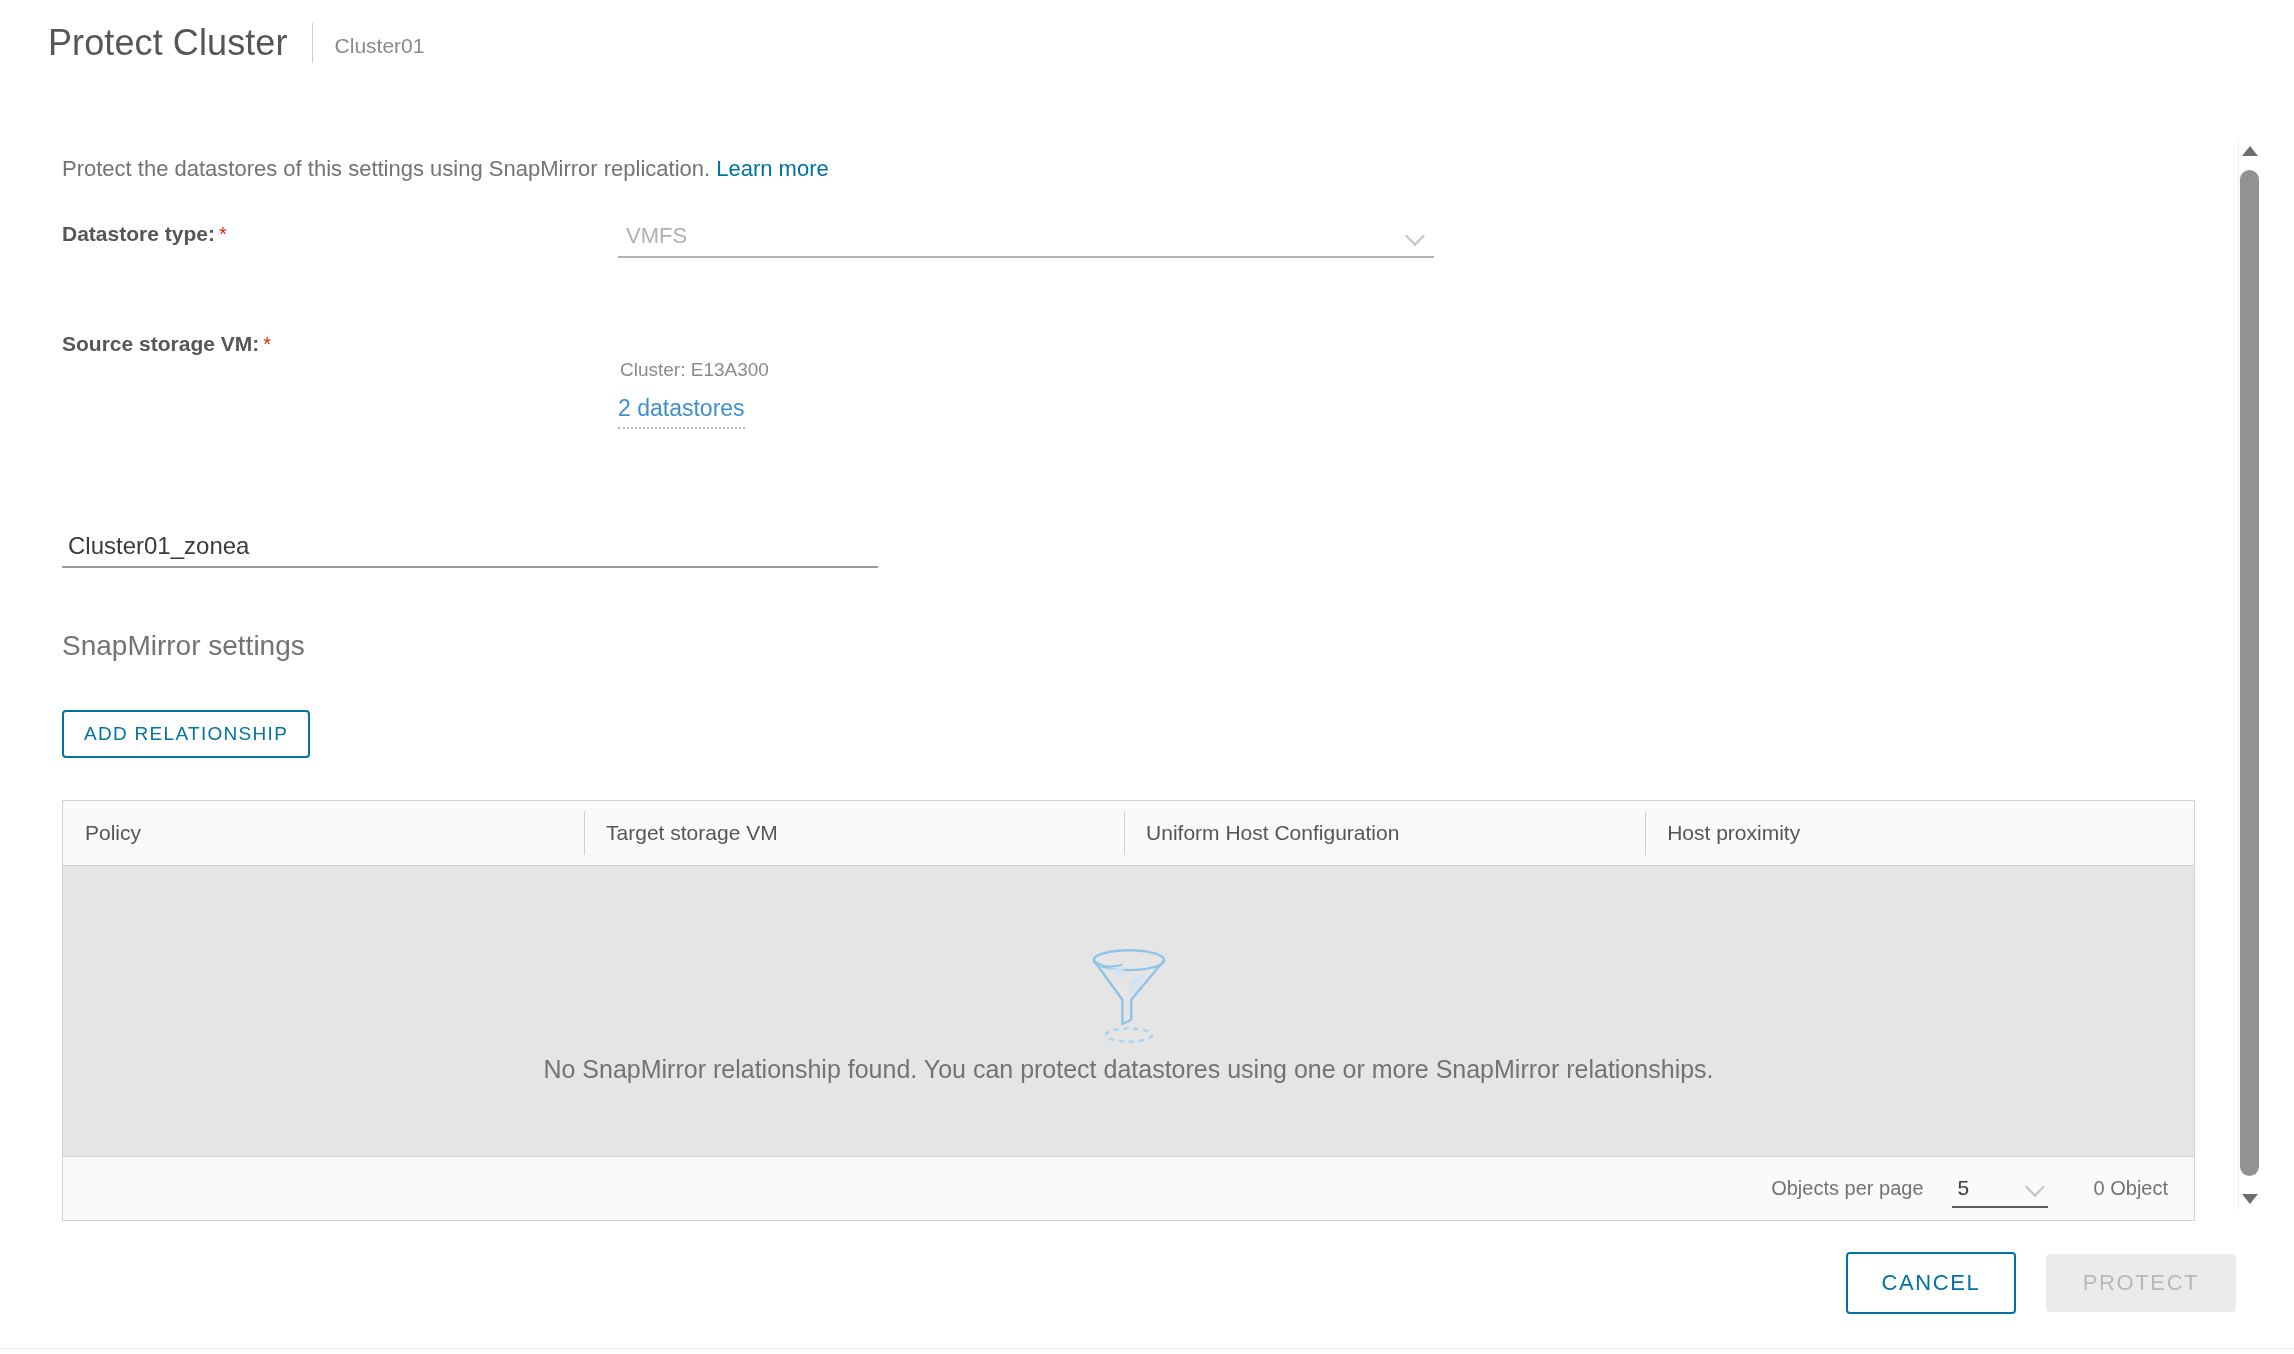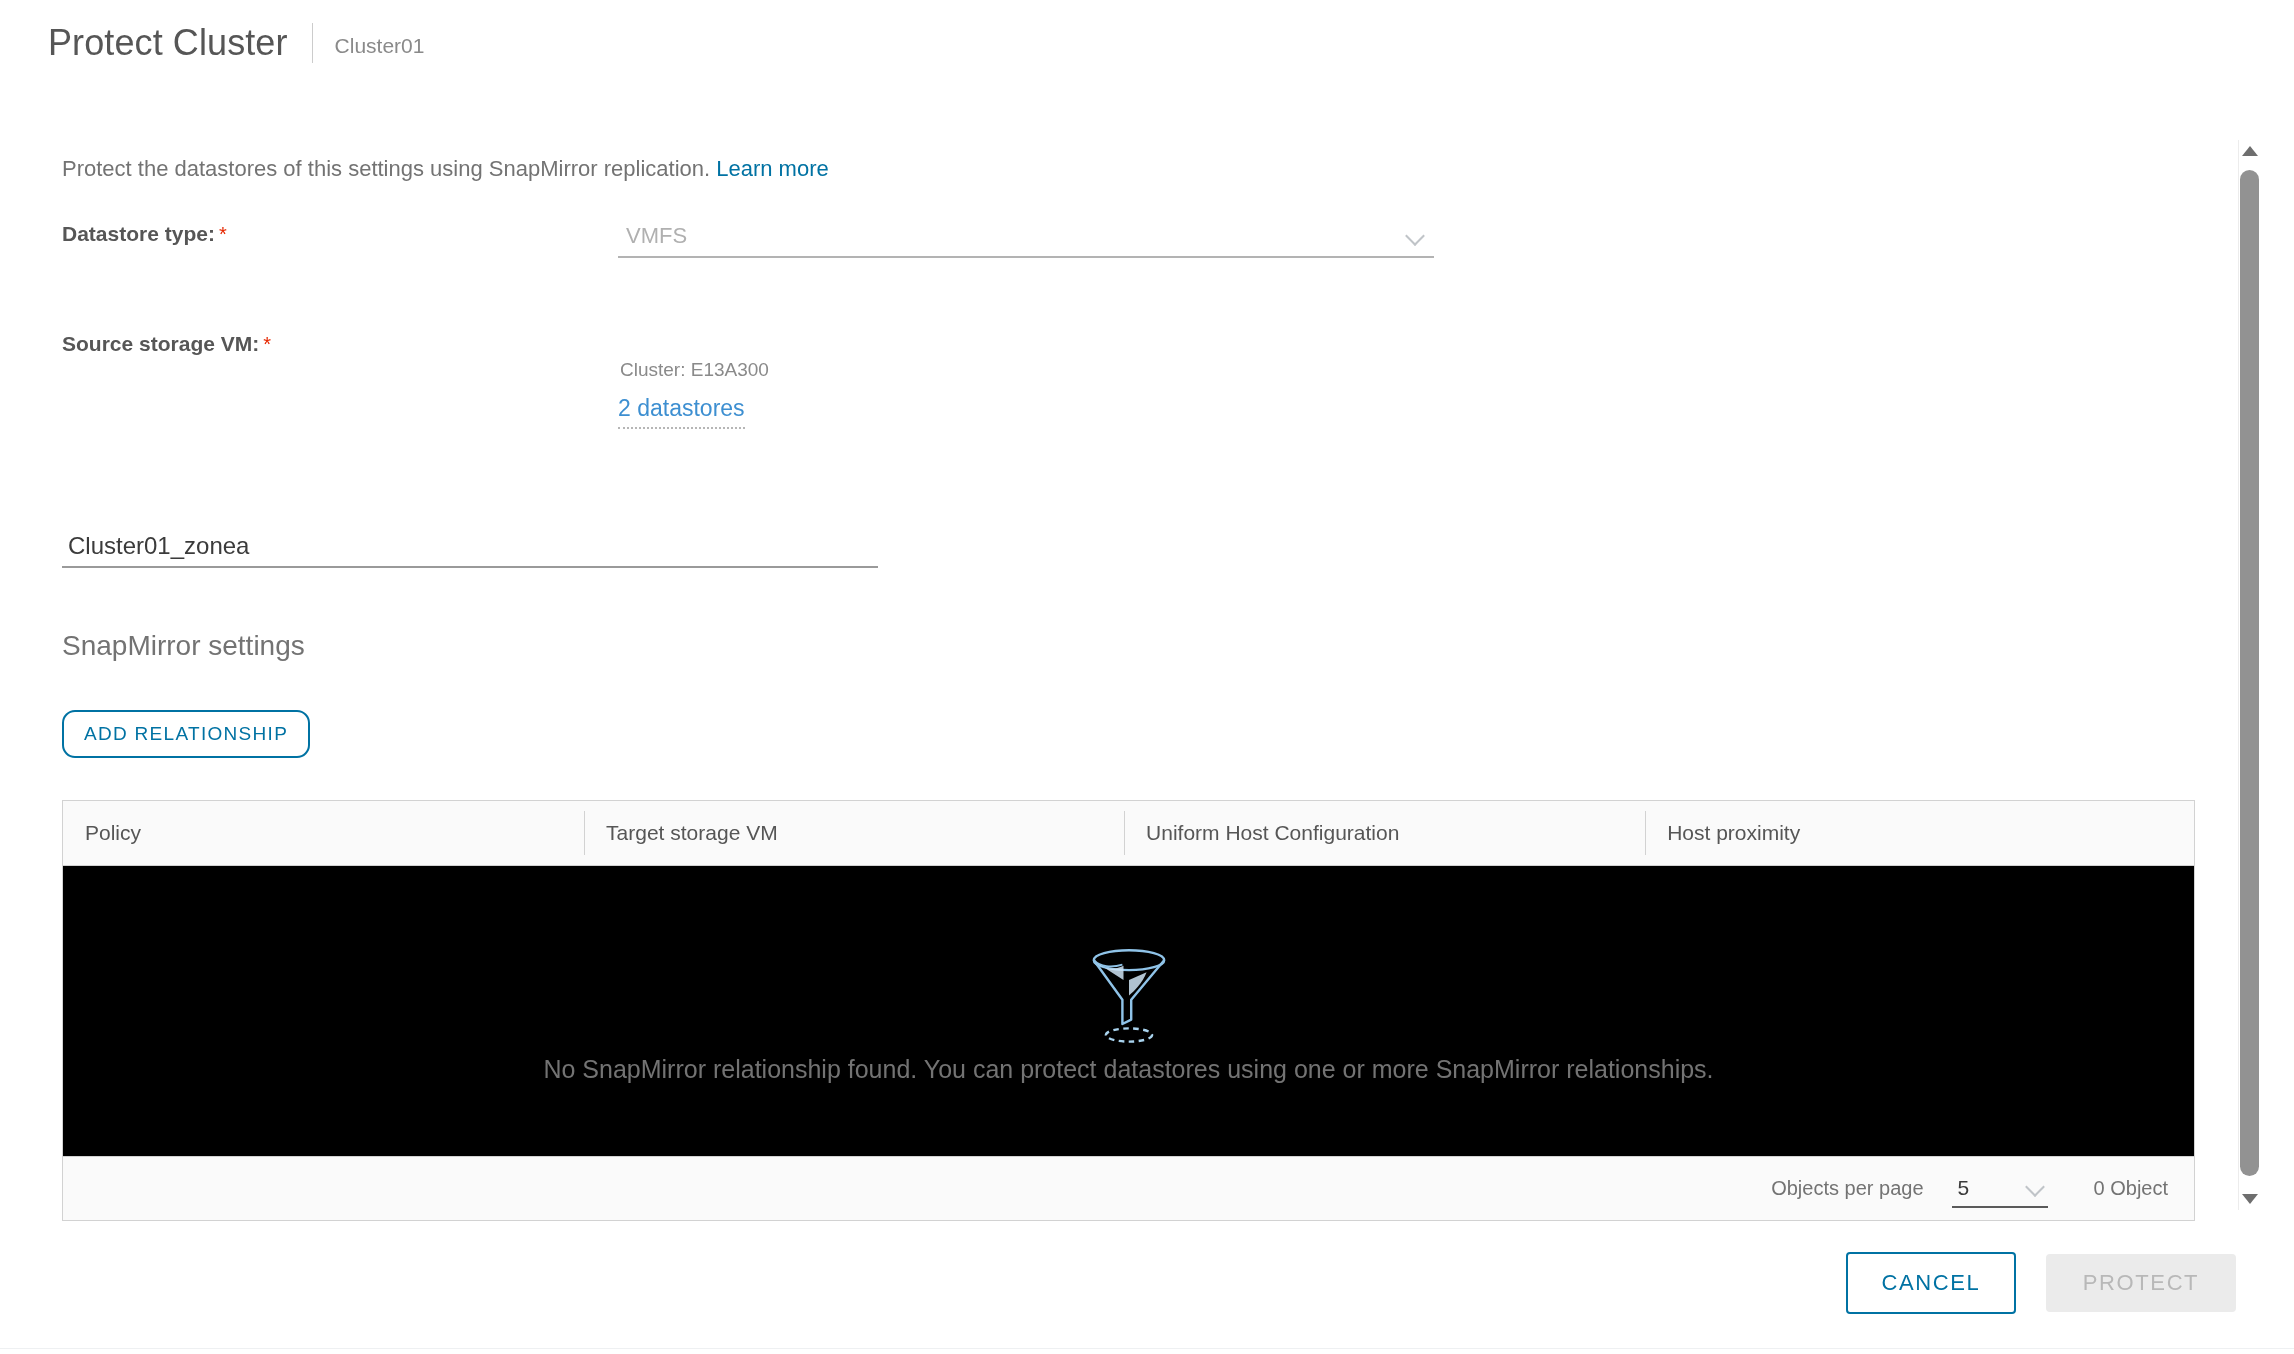--- a/index.html
+++ b/index.html
@@ -185,21 +185,21 @@
   
   .btn-outline {
     position: absolute;
     left: 62px;
     display: inline-flex;
     align-items: center;
     justify-content: center;
     height: 48px;
     padding: 0 20px;
     border: 2px solid #0072a3;
-    border-radius: 13px;
+    border-radius: 4px;
     background: #ffffff;
     color: #0072a3;
     font-family: "Liberation Sans", sans-serif;
     font-size: 19px;
     letter-spacing: 1.3px;
     cursor: pointer;
     box-sizing: border-box;
   }
 
   
@@ -239,21 +239,21 @@
   .col-1 { width: 525px; }
   .col-2 { width: 525px; margin-left: 14px; }
   .col-3 { width: 553px; }
 
   .table-body {
     height: 290px;
     display: flex;
     flex-direction: column;
     align-items: center;
     justify-content: center;
-    background: #000000;
+    background: #e5e5e5;
   }
   .empty-icon {
     width: 110px;
     height: 110px;
     margin-bottom: 6px;
   }
   .empty-text {
     font-size: 25px;
     color: #737373;
     line-height: 34px;

